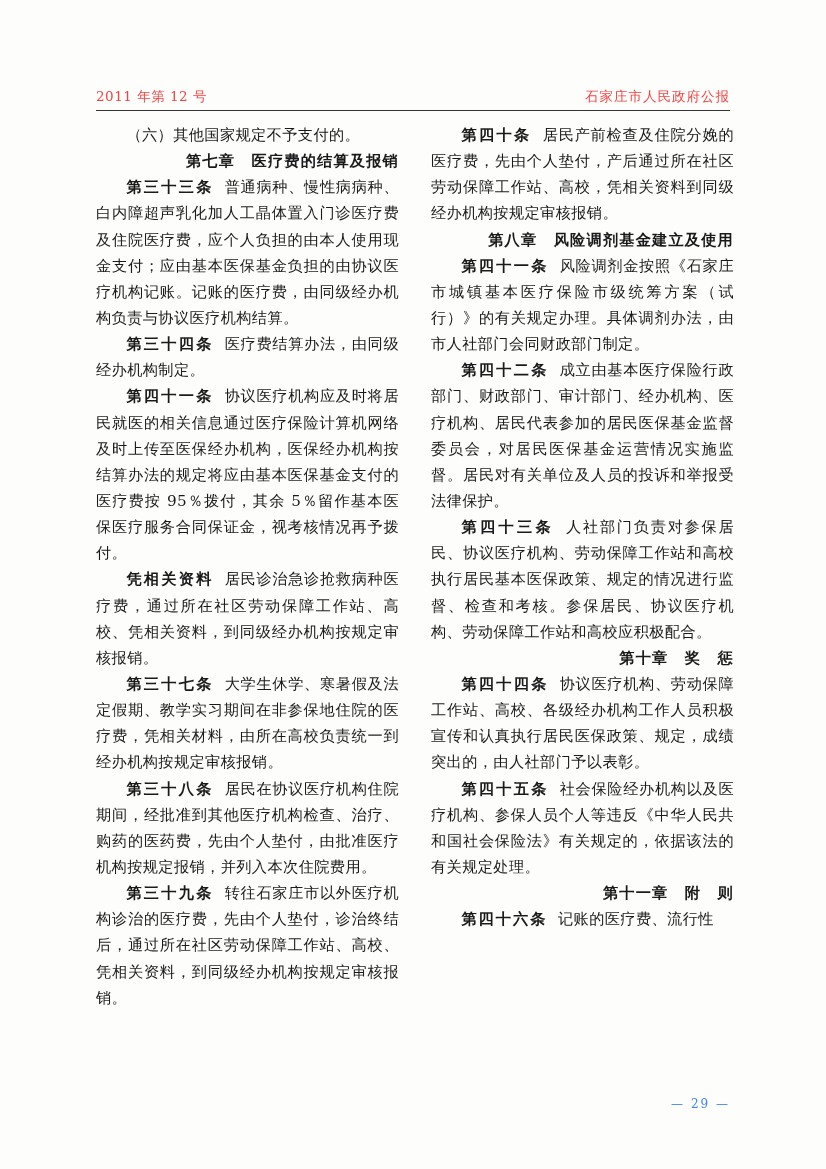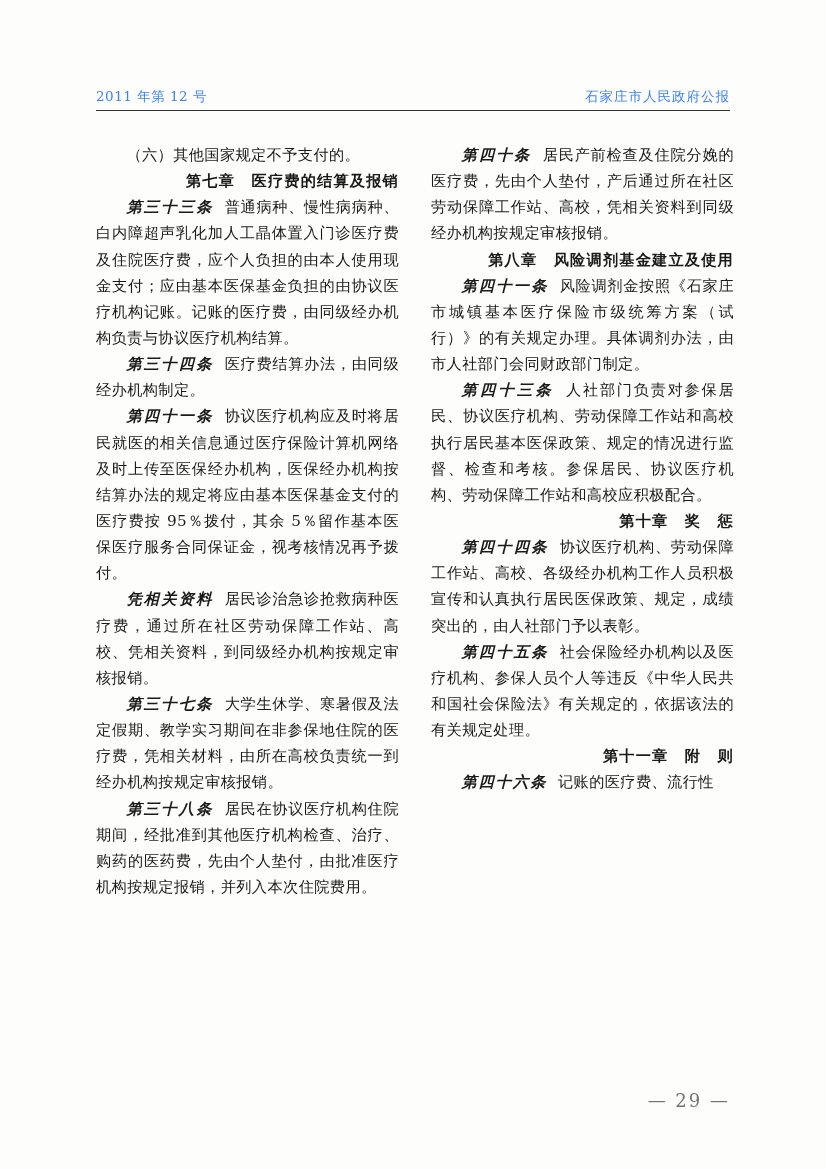--- a/index.html
+++ b/index.html
@@ -20,40 +20,39 @@
   .header {
     position: absolute;
     top: 88px;
     left: 96px;
     right: 96px;
     display: flex;
     justify-content: space-between;
     align-items: flex-end;
     font-size: 13.5px;
     letter-spacing: 0.5px;
-    color: #3b82f6;
+    color: #ef4444;
   }
   .header .hdr-left { font-family: "DejaVu Serif", serif; }
   .header .hdr-right { font-family: Liberation Serif, serif; letter-spacing: 1px; }
   .rule {
     position: absolute;
     top: 110px;
     left: 96px;
     right: 96px;
     border-top: 1px solid #333;
   }
   .columns {
     position: absolute;
     top: 122px;
     left: 96px;
     right: 92px;
     bottom: 80px;
     display: flex;
     gap: 32px;
-    margin-top: 20px;
   }
   .col {
     width: 310px;
     font-size: 15.2px;
     line-height: 1.72;
     text-align: justify;
     text-justify: inter-ideograph;
     letter-spacing: 0.4px;
   }
   .col p {
@@ -63,30 +62,29 @@
   .chapter {
     margin: 10px 0 6px 0;
     text-align: right;
     text-indent: 0;
     font-weight: bold;
     letter-spacing: 1.2px;
   }
   .art-no {
     font-weight: bold;
     letter-spacing: 2px;
-    font-style: italic;
   }
   .art-gap { display: inline-block; width: 0.7em; }
   .footer {
     position: absolute;
     bottom: 58px;
     right: 96px;
-    font-size: 18px;
+    font-size: 12px;
     letter-spacing: 2px;
-    color: #737373;
+    color: #3b82f6;
   }
 </style>
 </head>
 <body>
 
 <div class="page">
 
   <div class="header">
     <span class="hdr-left">2011 年第 12 号</span>
     <span class="hdr-right">石家庄市人民政府公报</span>
@@ -96,25 +94,27 @@
   <div class="columns">
     <div class="col" id="col-0">
         <p>（六）其他国家规定不予支付的。</p>
         <p class="chapter">第七章　医疗费的结算及报销</p>
         <p><span class="art-no">第三十三条</span><span class="art-gap"></span><span>普通病种、慢性病病种、白内障超声乳化加人工晶体置入门诊医疗费及住院医疗费，应个人负担的由本人使用现金支付；应由基本医保基金负担的由协议医疗机构记账。记账的医疗费，由同级经办机构负责与协议医疗机构结算。</span></p>
         <p><span class="art-no">第三十四条</span><span class="art-gap"></span><span>医疗费结算办法，由同级经办机构制定。</span></p>
         <p><span class="art-no">第四十一条</span><span class="art-gap"></span><span>协议医疗机构应及时将居民就医的相关信息通过医疗保险计算机网络及时上传至医保经办机构，医保经办机构按结算办法的规定将应由基本医保基金支付的医疗费按 95％拨付，其余 5％留作基本医保医疗服务合同保证金，视考核情况再予拨付。</span></p>
         <p><span class="art-no">凭相关资料</span><span class="art-gap"></span><span>居民诊治急诊抢救病种医疗费，通过所在社区劳动保障工作站、高校、凭相关资料，到同级经办机构按规定审核报销。</span></p>
         <p><span class="art-no">第三十七条</span><span class="art-gap"></span><span>大学生休学、寒暑假及法定假期、教学实习期间在非参保地住院的医疗费，凭相关材料，由所在高校负责统一到经办机构按规定审核报销。</span></p>
         <p><span class="art-no">第三十八条</span><span class="art-gap"></span><span>居民在协议医疗机构住院期间，经批准到其他医疗机构检查、治疗、购药的医药费，先由个人垫付，由批准医疗机构按规定报销，并列入本次住院费用。</span></p>
+        <p><span class="art-no">第三十九条</span><span class="art-gap"></span><span>转往石家庄市以外医疗机构诊治的医疗费，先由个人垫付，诊治终结后，通过所在社区劳动保障工作站、高校、凭相关资料，到同级经办机构按规定审核报销。</span></p>
       </div>
     <div class="col" id="col-1">
         <p><span class="art-no">第四十条</span><span class="art-gap"></span><span>居民产前检查及住院分娩的医疗费，先由个人垫付，产后通过所在社区劳动保障工作站、高校，凭相关资料到同级经办机构按规定审核报销。</span></p>
         <p class="chapter">第八章　风险调剂基金建立及使用</p>
         <p><span class="art-no">第四十一条</span><span class="art-gap"></span><span>风险调剂金按照《石家庄市城镇基本医疗保险市级统筹方案（试行）》的有关规定办理。具体调剂办法，由市人社部门会同财政部门制定。</span></p>
+        <p><span class="art-no">第四十二条</span><span class="art-gap"></span><span>成立由基本医疗保险行政部门、财政部门、审计部门、经办机构、医疗机构、居民代表参加的居民医保基金监督委员会，对居民医保基金运营情况实施监督。居民对有关单位及人员的投诉和举报受法律保护。</span></p>
         <p><span class="art-no">第四十三条</span><span class="art-gap"></span><span>人社部门负责对参保居民、协议医疗机构、劳动保障工作站和高校执行居民基本医保政策、规定的情况进行监督、检查和考核。参保居民、协议医疗机构、劳动保障工作站和高校应积极配合。</span></p>
         <p class="chapter">第十章　奖　惩</p>
         <p><span class="art-no">第四十四条</span><span class="art-gap"></span><span>协议医疗机构、劳动保障工作站、高校、各级经办机构工作人员积极宣传和认真执行居民医保政策、规定，成绩突出的，由人社部门予以表彰。</span></p>
         <p><span class="art-no">第四十五条</span><span class="art-gap"></span><span>社会保险经办机构以及医疗机构、参保人员个人等违反《中华人民共和国社会保险法》有关规定的，依据该法的有关规定处理。</span></p>
         <p class="chapter">第十一章　附　则</p>
         <p><span class="art-no">第四十六条</span><span class="art-gap"></span><span>记账的医疗费、流行性</span></p>
       </div>
   </div>
 
   <div class="footer">—  29  —</div>

